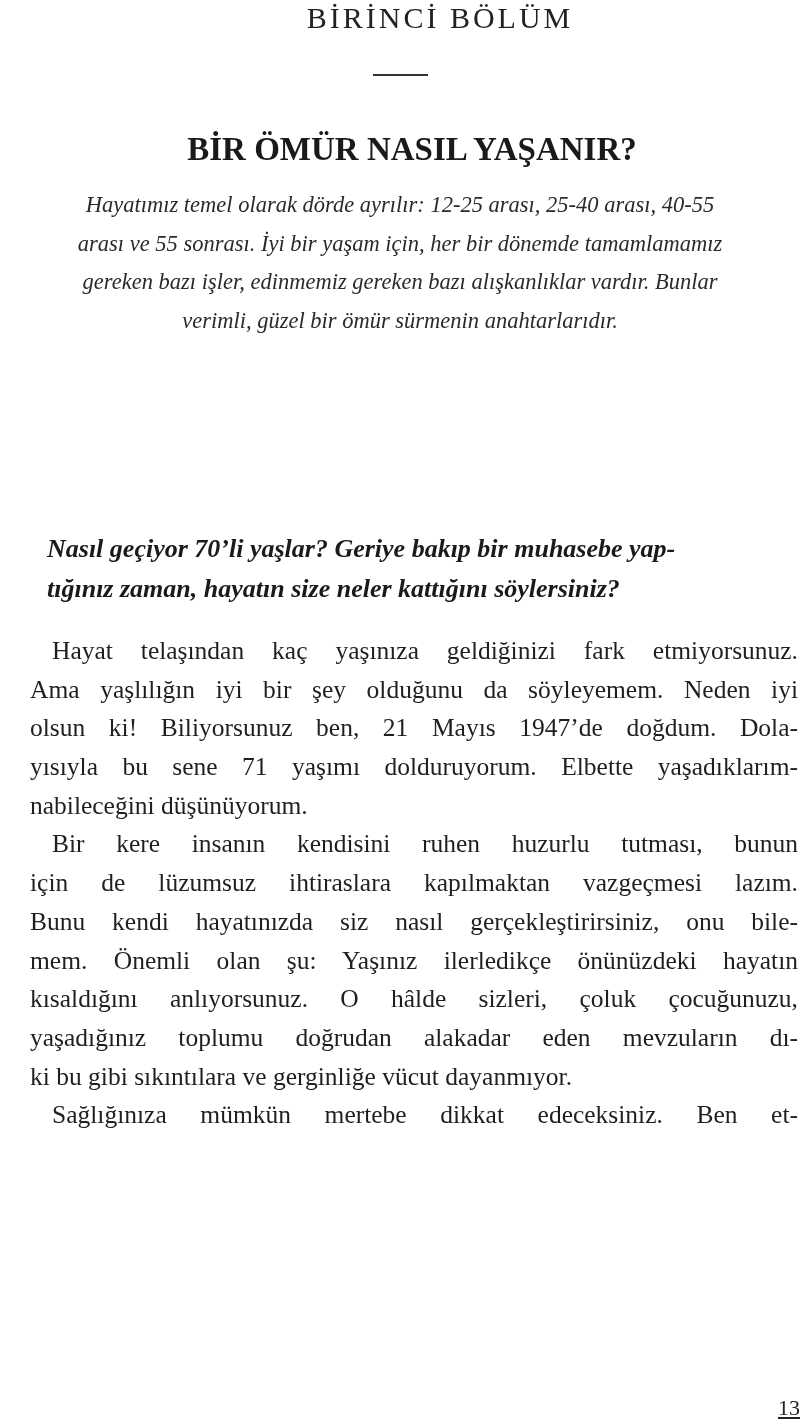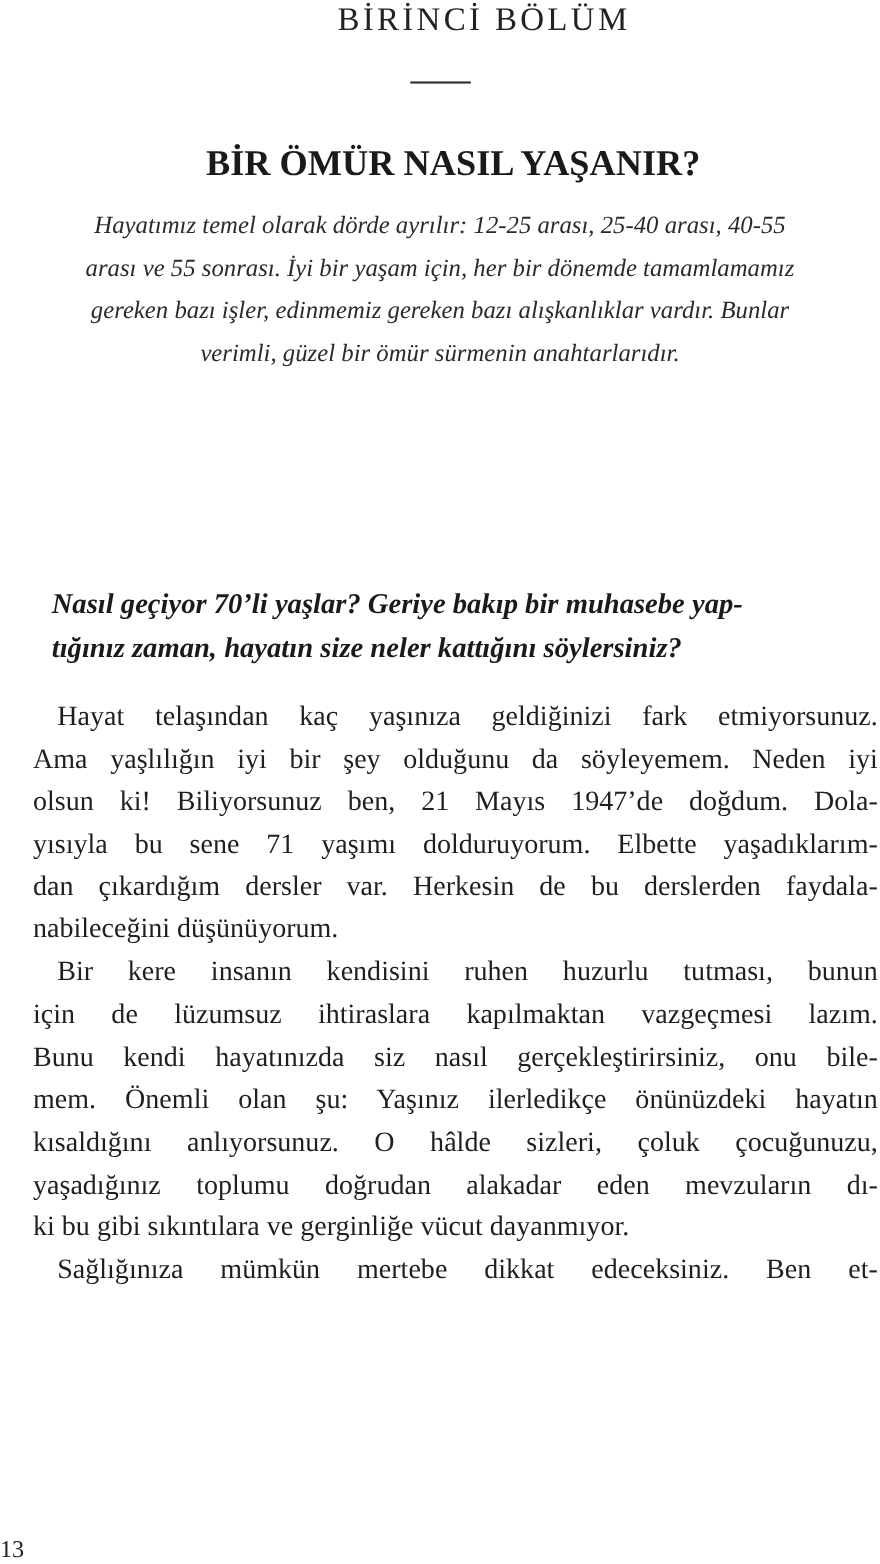--- a/index.html
+++ b/index.html
@@ -87,24 +87,25 @@
       height: 38.7px;
       overflow: hidden;
     }
     .body-text .line.indent { padding-left: 22px; }
     .body-text .line.last { text-align-last: left; }
     .page-number {
       position: absolute;
       top: 1394px;
       left: 0;
       width: 800px;
-      text-align: left;
+      text-align: right;
       font-size: 22px;
       line-height: 28px;
       color: #222;
+      text-decoration: underline;
     }
   </style>
 </head>
 <body>
 
 <div>
 
   <div class="chapter-label">BİRİNCİ BÖLÜM</div>
   <div class="chapter-rule"></div>
   <h1 class="chapter-title" style="margin:12px">BİR ÖMÜR NASIL YAŞANIR?</h1>
@@ -119,21 +120,20 @@
   <div class="question">
     <span class="line">Nasıl geçiyor 70’li yaşlar? Geriye bakıp bir muhasebe yap-</span>
     <span class="line">tığınız zaman, hayatın size neler kattığını söylersiniz?</span>
   </div>
 
   <div class="body-text">
     <span class="line indent">Hayat telaşından kaç yaşınıza geldiğinizi fark etmiyorsunuz.</span>
     <span class="line">Ama yaşlılığın iyi bir şey olduğunu da söyleyemem. Neden iyi</span>
     <span class="line">olsun ki! Biliyorsunuz ben, 21 Mayıs 1947’de doğdum. Dola-</span>
     <span class="line">yısıyla bu sene 71 yaşımı dolduruyorum. Elbette yaşadıklarım-</span>
-    <span class="line">dan çıkardığım dersler var. Herkesin de bu derslerden faydala-</span>
     <span class="line last">nabileceğini düşünüyorum.</span>
     <span class="line indent">Bir kere insanın kendisini ruhen huzurlu tutması, bunun</span>
     <span class="line">için de lüzumsuz ihtiraslara kapılmaktan vazgeçmesi lazım.</span>
     <span class="line">Bunu kendi hayatınızda siz nasıl gerçekleştirirsiniz, onu bile-</span>
     <span class="line">mem. Önemli olan şu: Yaşınız ilerledikçe önünüzdeki hayatın</span>
     <span class="line">kısaldığını anlıyorsunuz. O hâlde sizleri, çoluk çocuğunuzu,</span>
     <span class="line">yaşadığınız toplumu doğrudan alakadar eden mevzuların dı-</span>
     <span class="line last">ki bu gibi sıkıntılara ve gerginliğe vücut dayanmıyor.</span>
     <span class="line indent">Sağlığınıza mümkün mertebe dikkat edeceksiniz. Ben et-</span>
   </div>

